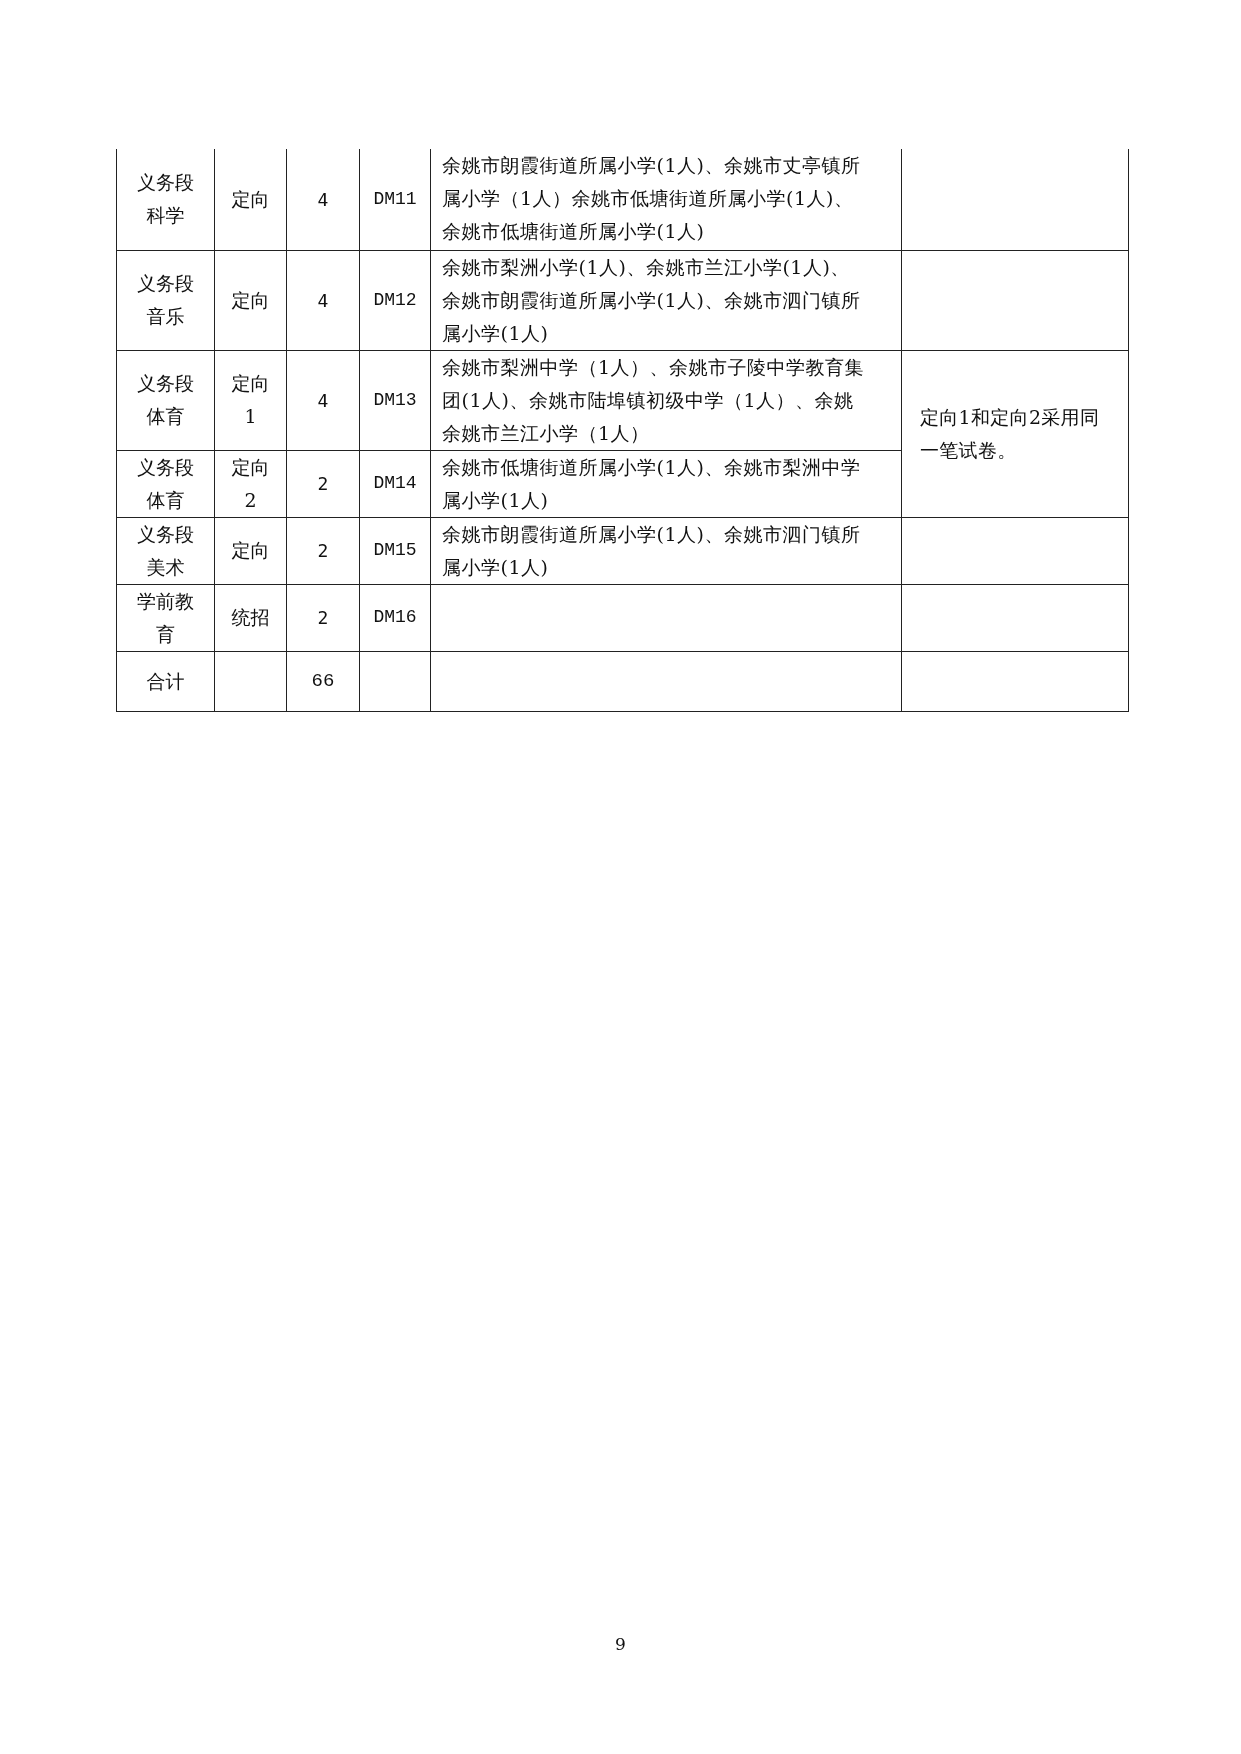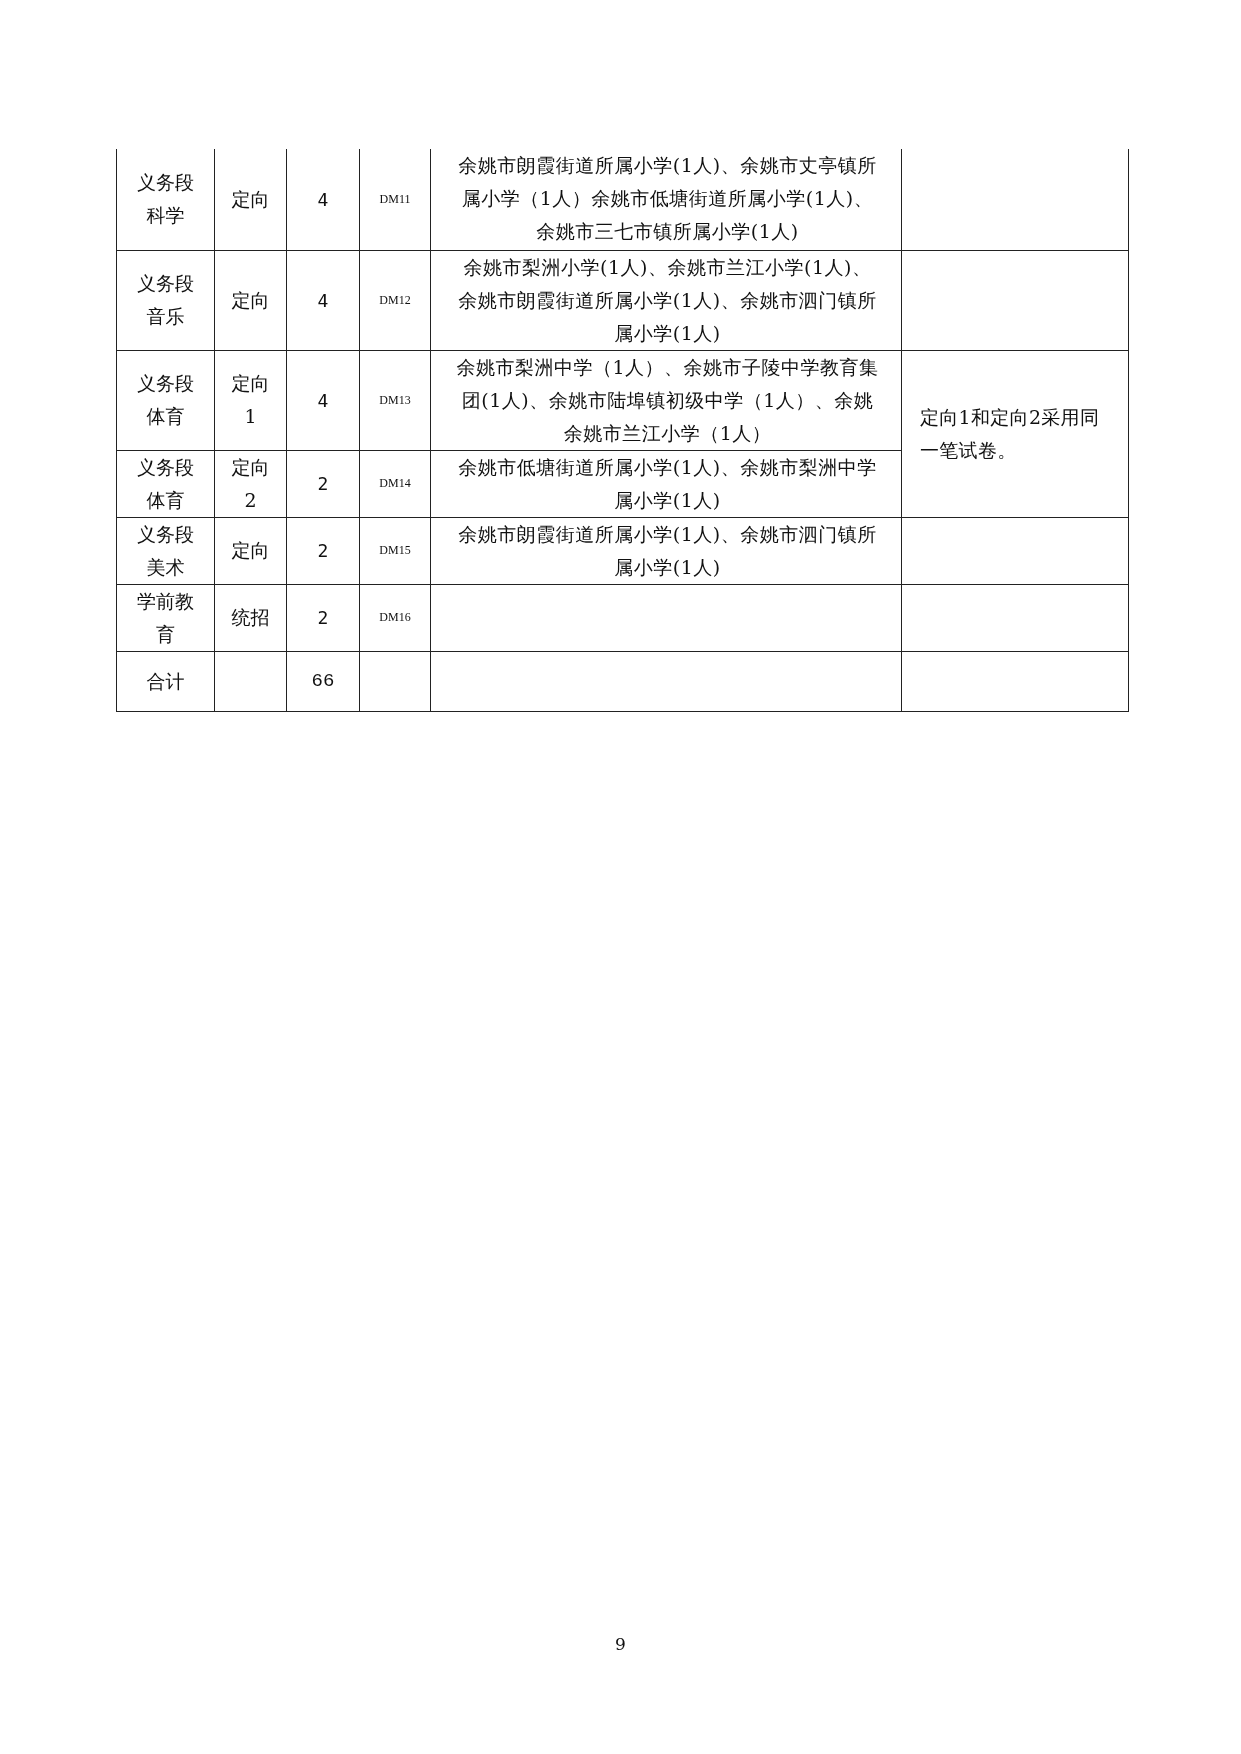--- a/index.html
+++ b/index.html
@@ -19,31 +19,31 @@
     border: 1.3px solid #222222;
     font-size: 19px;
     line-height: 33px;
     padding: 0;
     vertical-align: middle;
     text-align: center;
     overflow: hidden;
   }
   .page-table tr:first-child td { border-top: none; }
   .page-table td.sites {
-    text-align: center;
+    text-align: left;
     padding: 0 8px 0 11px;
     vertical-align: top;
     letter-spacing: 0.5px;
   }
   .page-table td.note {
     text-align: left;
     padding: 0 10px 0 18px;
     letter-spacing: 0.3px;
   }
-  .page-table td.code { font-family: Liberation Serif, serif; font-size: 12px; margin-left: 40px; }
+  .page-table td.code { font-family: Liberation Mono, monospace; font-size: 18px; margin-left: 40px; }
   .page-table td.num { font-family: "DejaVu Sans Mono", "Liberation Mono", monospace; font-size: 18px; }
   .page-table td.num-sans { font-family: Liberation Mono, monospace; font-size: 19px; }
   .wrap { display: block; }
   .page-number {
     position: absolute;
     left: 0; width: 1241px;
     top: 1634px;
     text-align: center;
     font-size: 17px;
     font-family: "DejaVu Serif", serif;
@@ -67,21 +67,21 @@
       <td>
         <span class="wrap">义务段</span>
         <span class="wrap">科学</span>
       </td>
       <td><span>定向</span></td>
       <td class="num"><span>4</span></td>
       <td class="code"><span>DM11</span></td>
       <td class="sites">
         <span class="wrap">余姚市朗霞街道所属小学(1人)、余姚市丈亭镇所</span>
         <span class="wrap">属小学（1人）余姚市低塘街道所属小学(1人)、</span>
-        <span class="wrap">余姚市三七市镇所属小学(1人)</span>
+        <span class="wrap">余姚市低塘街道所属小学(1人)</span>
       </td>
       <td class="note"></td>
     </tr>
 
     <tr style="height:99px">
       <td>
         <span class="wrap">义务段</span>
         <span class="wrap">音乐</span>
       </td>
       <td><span>定向</span></td>

